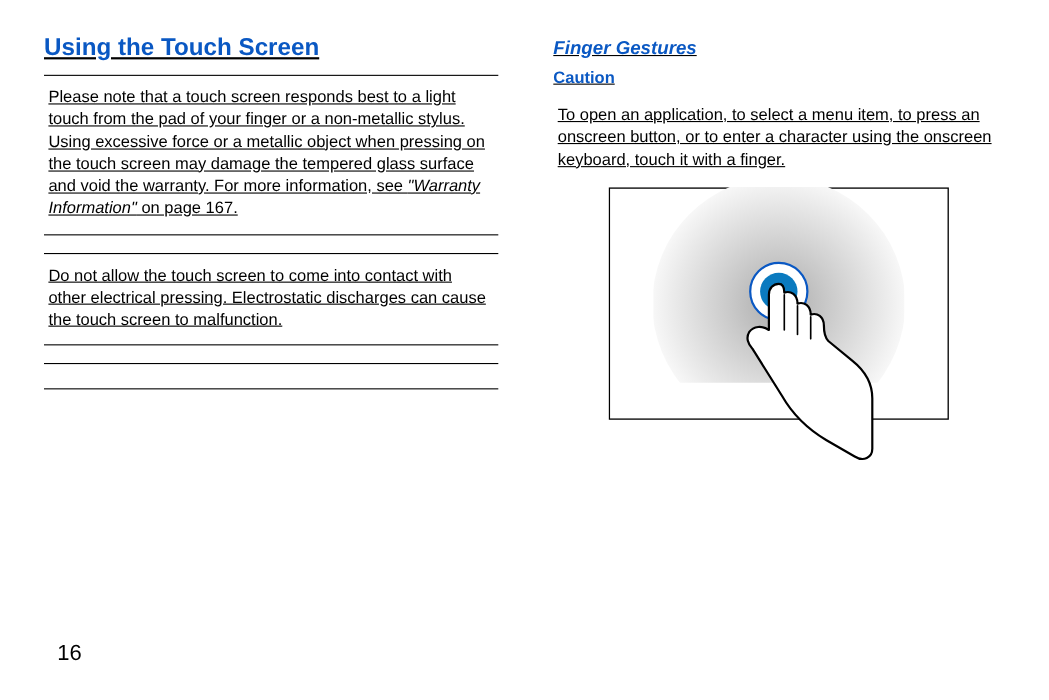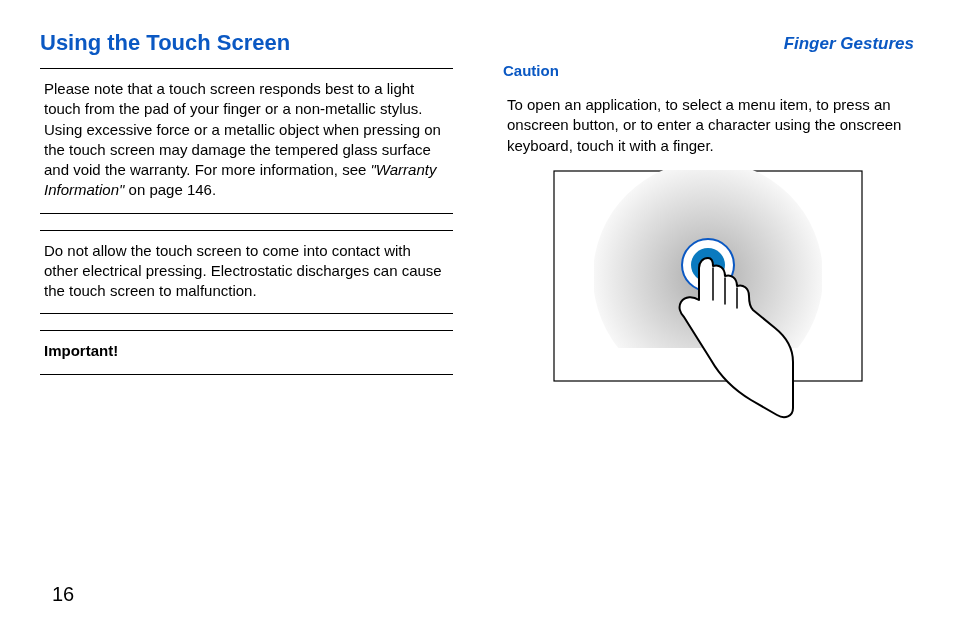--- a/index.html
+++ b/index.html
@@ -14,40 +14,40 @@
   .page {
     box-sizing: border-box;
     width: 954px;
     height: 636px;
     padding: 30px 40px 20px 40px;
     position: relative;
   }
   .columns {
     display: flex;
     gap: 48px;
+    text-decoration: underline;
   }
   .col {
     flex: 1 1 0;
     min-width: 0;
   }
   .section-title {
     font-size: 22px;
     font-weight: 700;
     color: #0a58c3;
     margin: 0 0 12px 0;
     font-stretch: condensed;
     font-family: "Arial Narrow", Arial, sans-serif;
   }
   .subsec-title {
     font-size: 17px;
     font-weight: 700;
     font-style: italic;
     color: #0a58c3;
     margin: 4px 0 8px 2px;
-    text-align: right;
   }
   .subsubsec-title {
     font-size: 15px;
     font-weight: 700;
     color: #0a58c3;
     margin: 0 0 8px 2px;
     font-family: "Arial Narrow", Arial, sans-serif;
   }
   .hr {
     border: none;
@@ -101,42 +101,41 @@
 <div class="page">
   <div class="columns">
 
     <div class="col">
       <h1 class="section-title">Using the Touch Screen</h1>
 
       <hr class="hr">
       <div class="callout">
         <div class="callout-inner">
           <span class="body">
-            <span>Please note that a touch screen responds best to a light touch from the pad of your finger or a non-metallic stylus. Using excessive force or a metallic object when pressing on the touch screen may damage the tempered glass surface and void the warranty. For more information, see </span><span class="italic">"Warranty Information"</span><span> on page 146.</span>
+            <span>Please note that a touch screen responds best to a light touch from the pad of your finger or a non-metallic stylus. Using excessive force or a metallic object when pressing on the touch screen may damage the tempered glass surface and void the warranty. For more information, see </span><span class="italic">"Warranty Information"</span><span> on page 167.</span>
           </span>
         </div>
       </div>
       <hr class="hr">
 
       <div style="height:16px"></div>
 
       <hr class="hr">
       <div class="callout">
         <div class="callout-inner">
           <span class="body">Do not allow the touch screen to come into contact with other electrical pressing. Electrostatic discharges can cause the touch screen to malfunction.</span>
         </div>
       </div>
       <hr class="hr">
 
       <div style="height:16px"></div>
 
       <hr class="hr">
       <div class="callout">
         <div class="callout-inner">
-          <span class="lbl">Important!</span>
         </div>
       </div>
       <hr class="hr">
     </div>
 
     <div class="col">
       <h2 class="subsec-title">Finger Gestures</h2>
       <h3 class="subsubsec-title">Caution</h3>
       <p class="para">To open an application, to select a menu item, to press an onscreen button, or to enter a character using the onscreen keyboard, touch it with a finger.</p>
 

